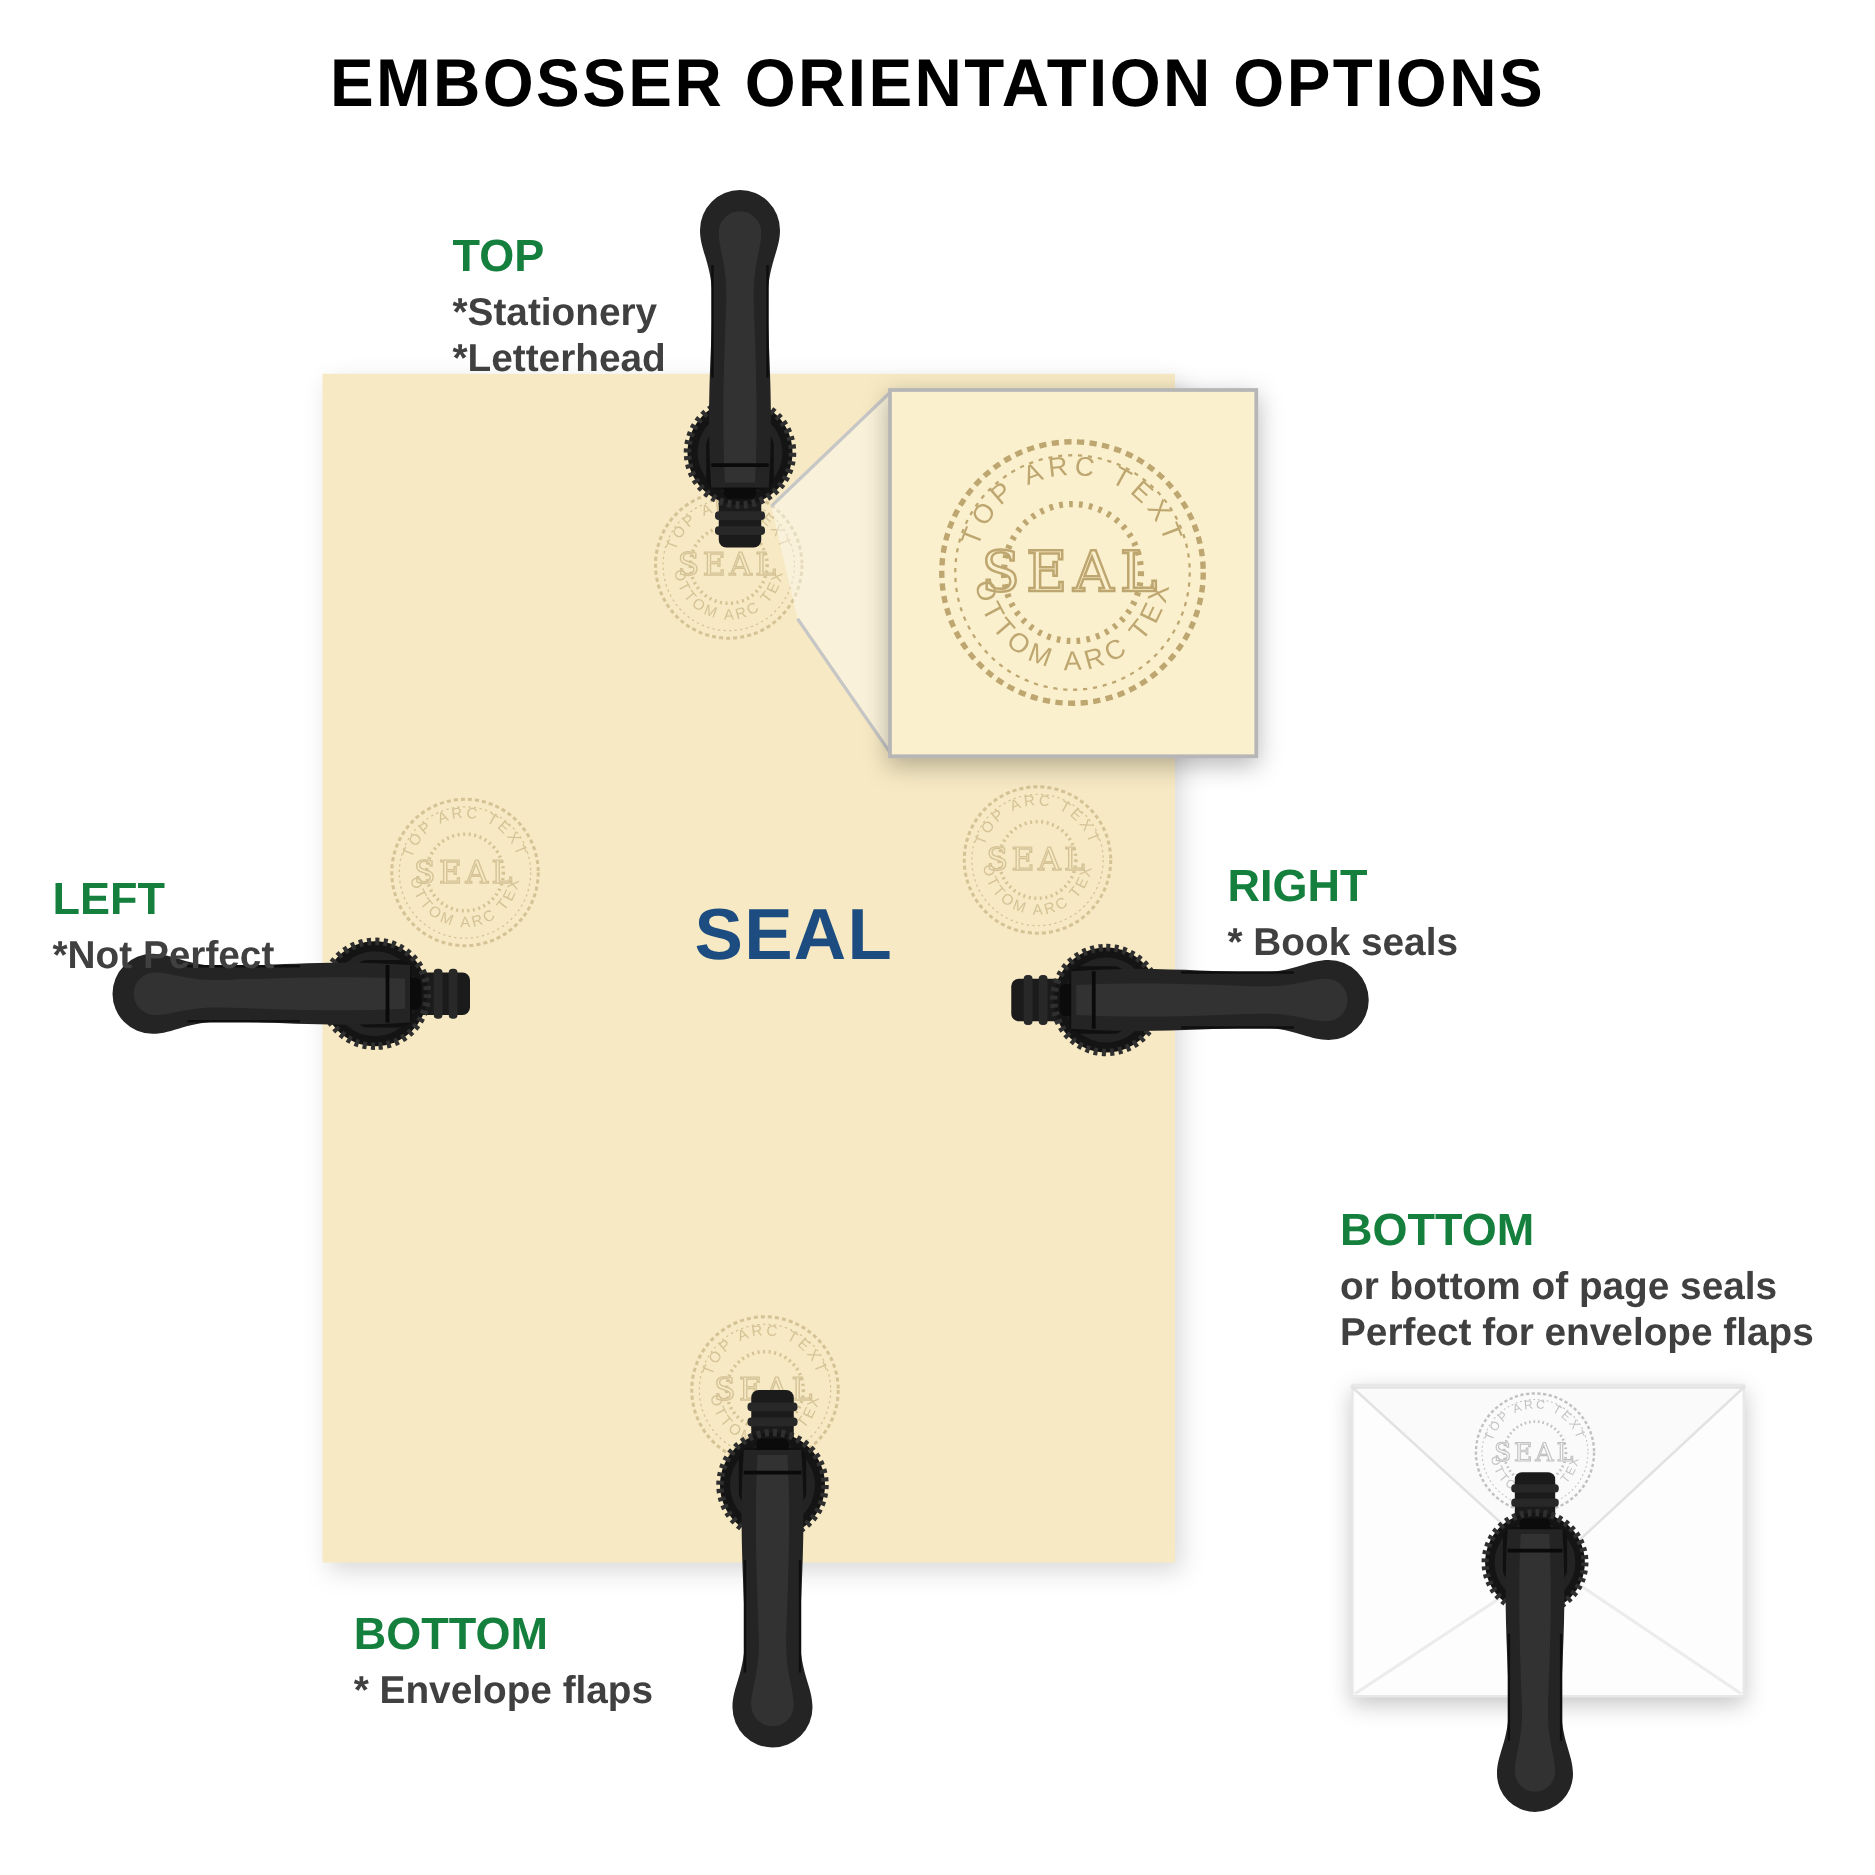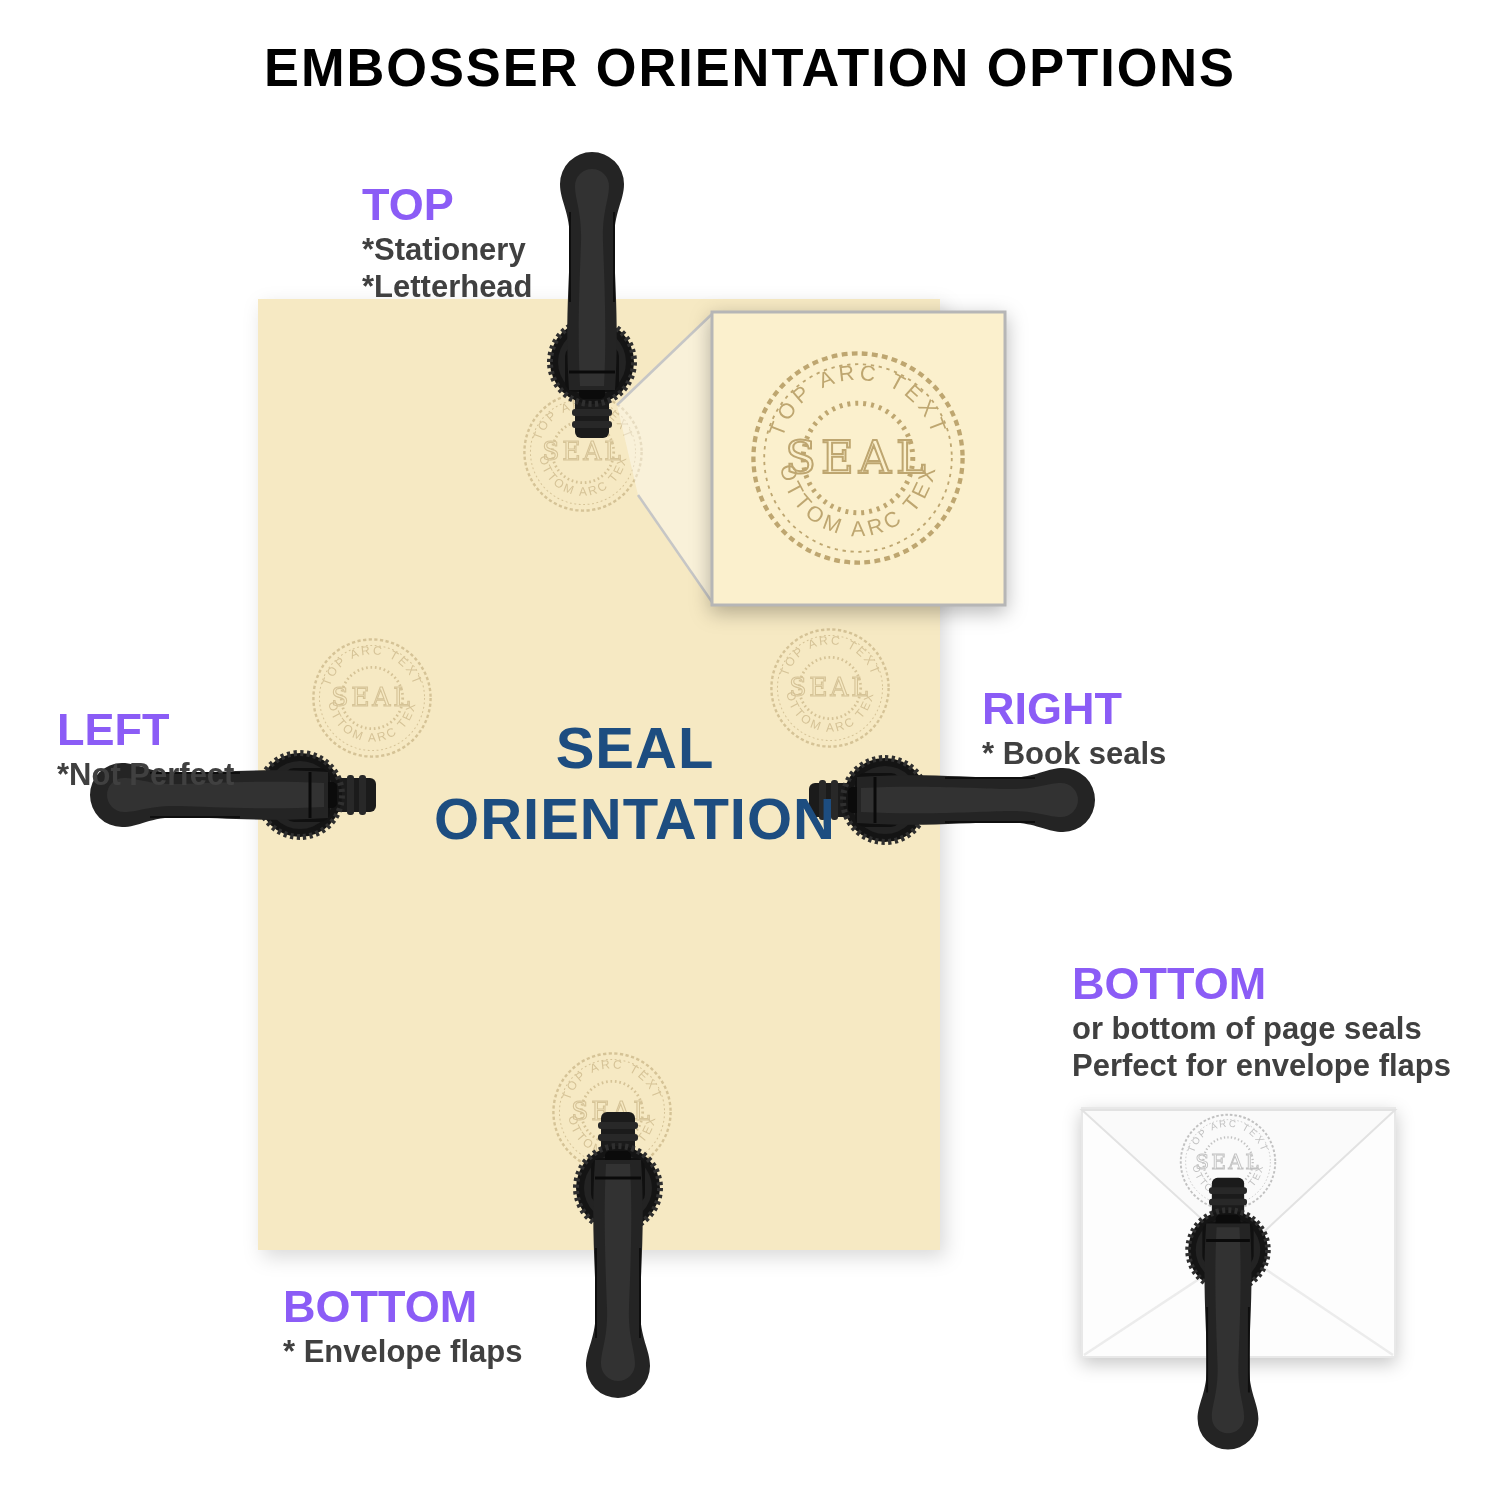--- a/index.html
+++ b/index.html
@@ -7,21 +7,21 @@
     position:relative;width:1500px;height:1488px;background:#ffffff;overflow:hidden;
     font-family:"Liberation Sans",sans-serif;
   }
   .title{
     position:absolute;top:36px;left:0;width:1500px;text-align:center;
     font-size:54px;font-weight:bold;letter-spacing:2px;color:#000;
     transform:scaleX(0.97);
   }
   .scene{position:absolute;left:0;top:0;width:1500px;height:1500px;}
   .label-block{position:absolute;font-weight:bold;}
-  .label-block .hd{color:#8b5cf6;font-size:45px;line-height:38px;margin-bottom:7px;}
+  .label-block .hd{color:#15803d;font-size:36px;line-height:38px;margin-bottom:7px;}
   .label-block .ln{color:#404040;font-size:31px;line-height:37px;}
   .center-text{
     position:absolute;left:294px;top:712px;width:682px;text-align:center;
     color:#1d4d80;font-size:58px;line-height:71px;font-weight:bold;letter-spacing:1px;
   }
   .paper-shadow{filter:drop-shadow(5px 7px 10px rgba(0,0,0,0.15));}
   .inset-shadow{filter:drop-shadow(0px 6px 10px rgba(0,0,0,0.28));}
   .env-shadow{filter:drop-shadow(0px 6px 9px rgba(0,0,0,0.22));}
 </style>
 </head>
@@ -104,30 +104,29 @@
       <line x1="1084" y1="1355" x2="1240" y2="1252" stroke="#ececec" stroke-width="2.5"></line>
       <line x1="1393" y1="1355" x2="1240" y2="1252" stroke="#ececec" stroke-width="2.5"></line>
       <polygon points="1082,1110 1395,1110 1240,1254" fill="#fafafa" stroke="#e2e2e2" stroke-width="2"></polygon>
       <use href="#seal-proto" transform="translate(1228,1162) scale(0.75)" color="#bfbfbf" opacity="0.95"></use>
       <use href="#embosser-proto" transform="translate(1228,1250) scale(0.95)"></use>
     </g>
   </svg>
 
   <div class="center-text">
     <div>SEAL</div>
-    <div>ORIENTATION</div>
   </div>
 
   <div class="label-block" style="left:362px;top:186px;">
     <div class="hd">TOP</div>
     <div class="ln">*Stationery</div>
     <div class="ln">*Letterhead</div>
   </div>
 
-  <div class="label-block" style="left:57px;top:700px;margin-top:11px;">
+  <div class="label-block" style="left:42px;top:700px;">
     <div class="hd">LEFT</div>
     <div class="ln">*Not Perfect</div>
   </div>
 
   <div class="label-block" style="left:982px;top:690px;">
     <div class="hd">RIGHT</div>
     <div class="ln">* Book seals</div>
   </div>
 
   <div class="label-block" style="left:283px;top:1288px;">

